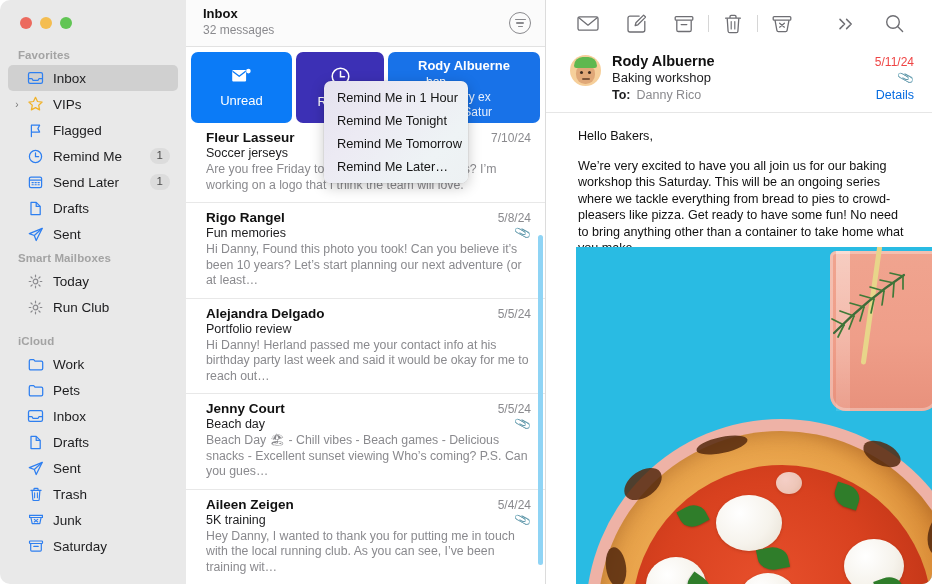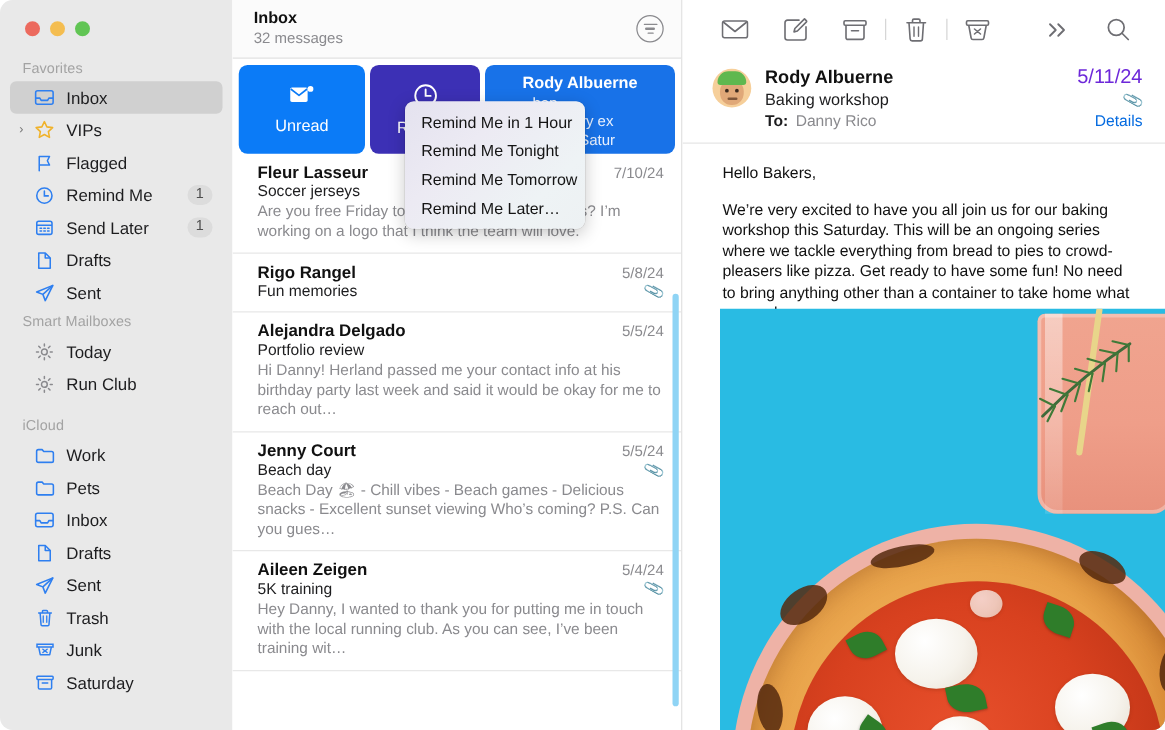--- a/index.html
+++ b/index.html
@@ -33,21 +33,21 @@
     padding: 17px 0 0 20px;
     height: 44px;
   }
   .tl { width: 12px; height: 12px; border-radius: 50%; }
   .tl.red { background: #ec6a5e; }
   .tl.yellow { background: #f4bd50; }
   .tl.green { background: #61c554; }
 
   .sb-section {
     font-size: 11.5px;
-    font-weight: normal;
+    font-weight: bold;
     color: #a3a3a3;
     padding: 5px 13px 4px 18px;
     letter-spacing: 0.1px;
   }
   .sb-item {
     display: flex;
     align-items: center;
     height: 26px;
     margin: 0 8px;
     padding-left: 18px;
@@ -241,21 +241,21 @@
     border-radius: 11px 11px 3px 3px;
     background: #5fb84f;
   }
   .av-eye { position: absolute; width: 3px; height: 3px; border-radius: 50%; background: #3b2a1e; top: 16px; }
   .av-eye.l { left: 10px; } .av-eye.r { left: 18px; }
   .av-mouth { position: absolute; left: 12px; top: 23px; width: 8px; height: 2px; border-radius: 2px; background: #7d5539; }
 
   .mh-body { flex: 1; }
   .mh-line1 { display: flex; justify-content: space-between; align-items: baseline; }
   .mh-name { font-size: 14.5px; font-weight: bold; color: #111; }
-  .mh-date { font-size: 16px; color: #6d28d9; }
+  .mh-date { font-size: 12px; color: #ef4444; }
   .mh-line2 { display: flex; justify-content: space-between; align-items: center; margin-top: 1px; }
   .mh-subj { font-size: 13px; color: #1d1d1f; }
   .mh-line3 { display: flex; justify-content: space-between; align-items: baseline; margin-top: 3px; }
   .mh-to { font-size: 12.5px; color: #1d1d1f; }
   .mh-to b { font-weight: bold; }
   .mh-to span { color: #8a8a8e; margin-left: 6px; }
   .mh-details { font-size: 12.5px; color: #056be0; font-weight: 400; }
 
   .msg-body {
     padding: 15px 22px 12px 32px;
@@ -585,20 +585,21 @@
 
     <div class="row">
       <div class="row-top">
         <span class="row-name">Rigo Rangel</span>
         <span class="row-date">5/8/24</span>
       </div>
       <div class="row-mid">
         <span class="row-subj">Fun memories</span>
         <span class="clip">📎</span>
       </div>
+      <div class="row-prev">Hi Danny, Found this photo you took! Can you believe it’s been 10 years? Let’s start planning our next adventure (or at least…</div>
     </div>
 
     <div class="row">
       <div class="row-top">
         <span class="row-name">Alejandra Delgado</span>
         <span class="row-date">5/5/24</span>
       </div>
       <div class="row-mid">
         <span class="row-subj">Portfolio review</span>
       </div>

